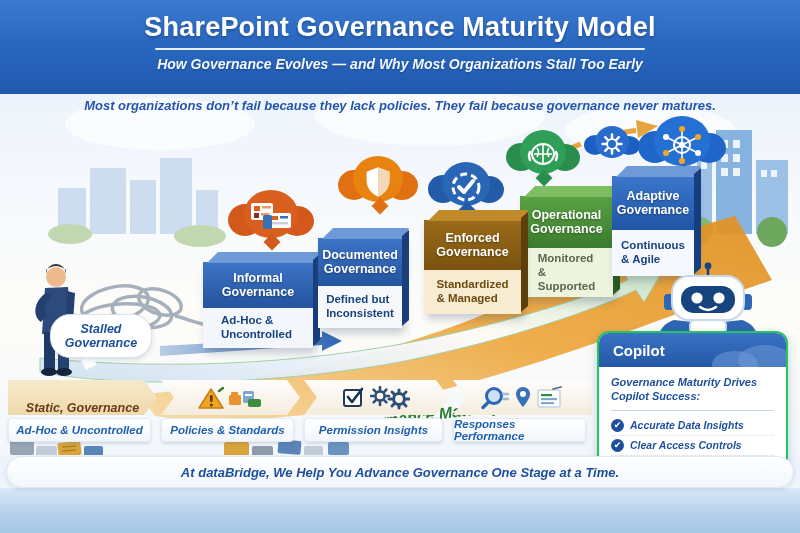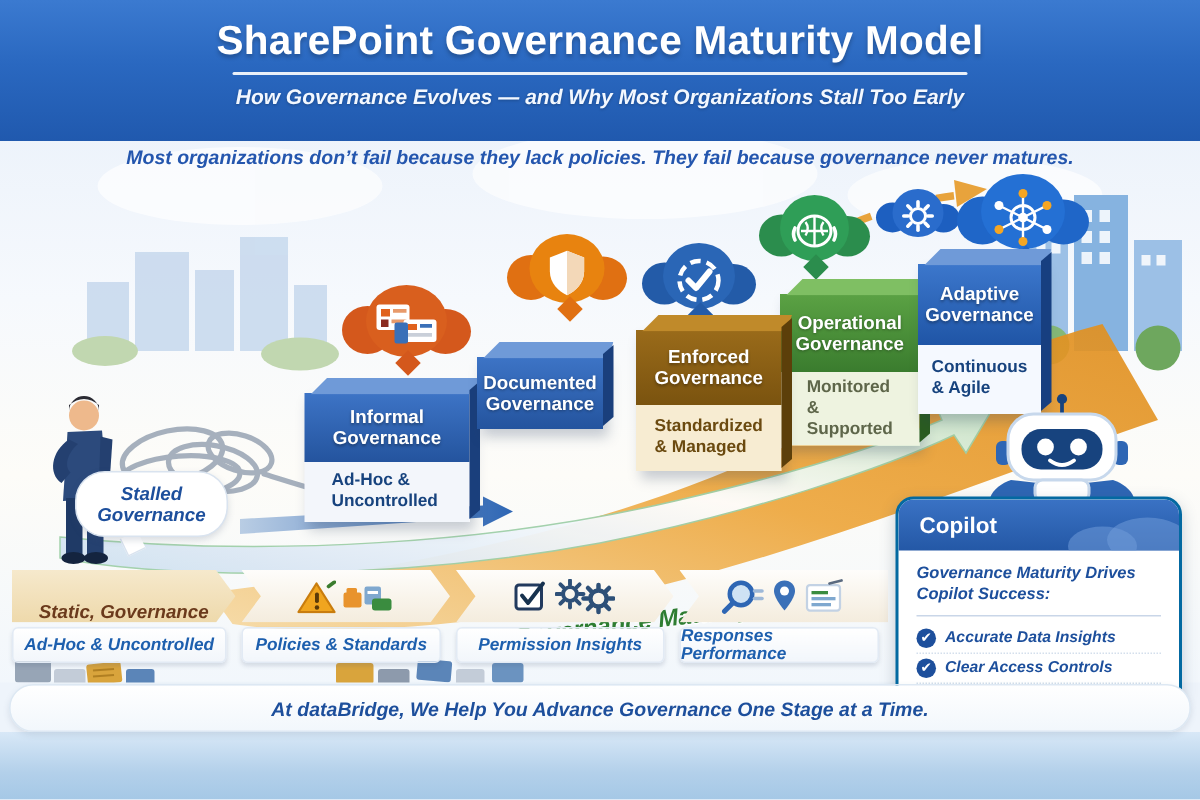--- a/index.html
+++ b/index.html
@@ -68,21 +68,21 @@
   .chev-label { color:#6b3a1c; font-size:12.5px; font-weight:bold; font-style:italic;margin-top:28px; }
   .chev-dots { color:#5a3014; font-size:9px; letter-spacing:3px; line-height:.8; }
   .chev-bar { position:absolute; left:0; right:6px; bottom:0; height:24px; background:linear-gradient(180deg,#ffffff,#f2f6fb);
     border:1px solid #e2eaf4; border-radius:4px; box-shadow:0 2px 3px rgba(70,90,120,.18);
     display:flex; align-items:center; justify-content:center; }
   .chev-bar span { color:#1d5fae; font-size:11.5px; font-weight:bold; font-style:italic; }
   .chev-icons { display:flex; align-items:center; gap:4px; }
 
   
   .copilot-card { position:absolute; left:597px; top:331px; width:191px; height:142px; background:#fff;
-    border:2px solid #0369a1; border-radius:12px; box-shadow:0 4px 10px rgba(50,70,100,.25); z-index:6; overflow:hidden; }
+    border:2px solid #22c55e; border-radius:12px; box-shadow:0 4px 10px rgba(50,70,100,.25); z-index:6; overflow:hidden; }
   .copilot-header { position:relative; height:34px; background:linear-gradient(180deg,#3a72c4 0%,#2458a6 100%);
     display:flex; align-items:center; padding-left:14px; overflow:hidden; }
   .copilot-header span { color:#fff; font-size:15px; font-weight:bold; position:relative; z-index:2; }
   .hdr-cloud { position:absolute; border-radius:50%; background:#6f9ad8; opacity:.55; z-index:1; }
   .copilot-body { padding:8px 12px 6px 12px; }
   .copilot-heading { color:#1d4f9c; font-size:11px; font-weight:bold; font-style:italic; line-height:1.3; }
   .copilot-divider { height:1px; background:#c9d6e8; margin:6px 0 5px 0; }
   .benefit { display:flex; align-items:center; gap:6px; padding:3px 0; border-bottom:1px dotted #d4dfec; }
   .benefit:last-child { border-bottom:none; }
   .benefit .bcheck { width:13px; height:13px; border-radius:50%; background:#1d4f9c; color:#fff; font-size:9px;
@@ -343,20 +343,21 @@
       <div class="stage-top" style="background:#6f9ad8;"></div>
       <div class="stage-side" style="background:#1a3f7c;"></div>
       <div class="stage-header" style="background:linear-gradient(180deg,#3d74c6,#24549e); min-height:46px;">Informal Governance</div>
       <div class="stage-sub" style="background:#f3f6fb; color:#17437e; min-height:40px;">Ad-Hoc &amp; Uncontrolled</div>
     </div>
 
     <div class="stage" style="left:318px; top:148px; width:84px;">
       <div class="stage-top" style="background:#6f9ad8;"></div>
       <div class="stage-side" style="background:#1a3f7c;"></div>
       <div class="stage-header" style="background:linear-gradient(180deg,#3d74c6,#24549e); min-height:48px;">Documented Governance</div>
+      <div class="stage-sub" style="background:#f6f8fc; color:#17437e; min-height:42px;">Defined but Inconsistent</div>
     </div>
 
     <div class="stage" style="left:520px; top:106px; width:93px;">
       <div class="stage-top" style="background:#7fbf63;"></div>
       <div class="stage-side" style="background:#2a5c20;"></div>
       <div class="stage-header" style="background:linear-gradient(180deg,#5ba244,#3a7c2e); min-height:52px;">Operational Governance</div>
       <div class="stage-sub" style="background:#eef3e0; color:#5e664a; min-height:46px;">Monitored &amp; Supported</div>
     </div>
 
     <div class="stage" style="left:424px; top:130px; width:97px;">

